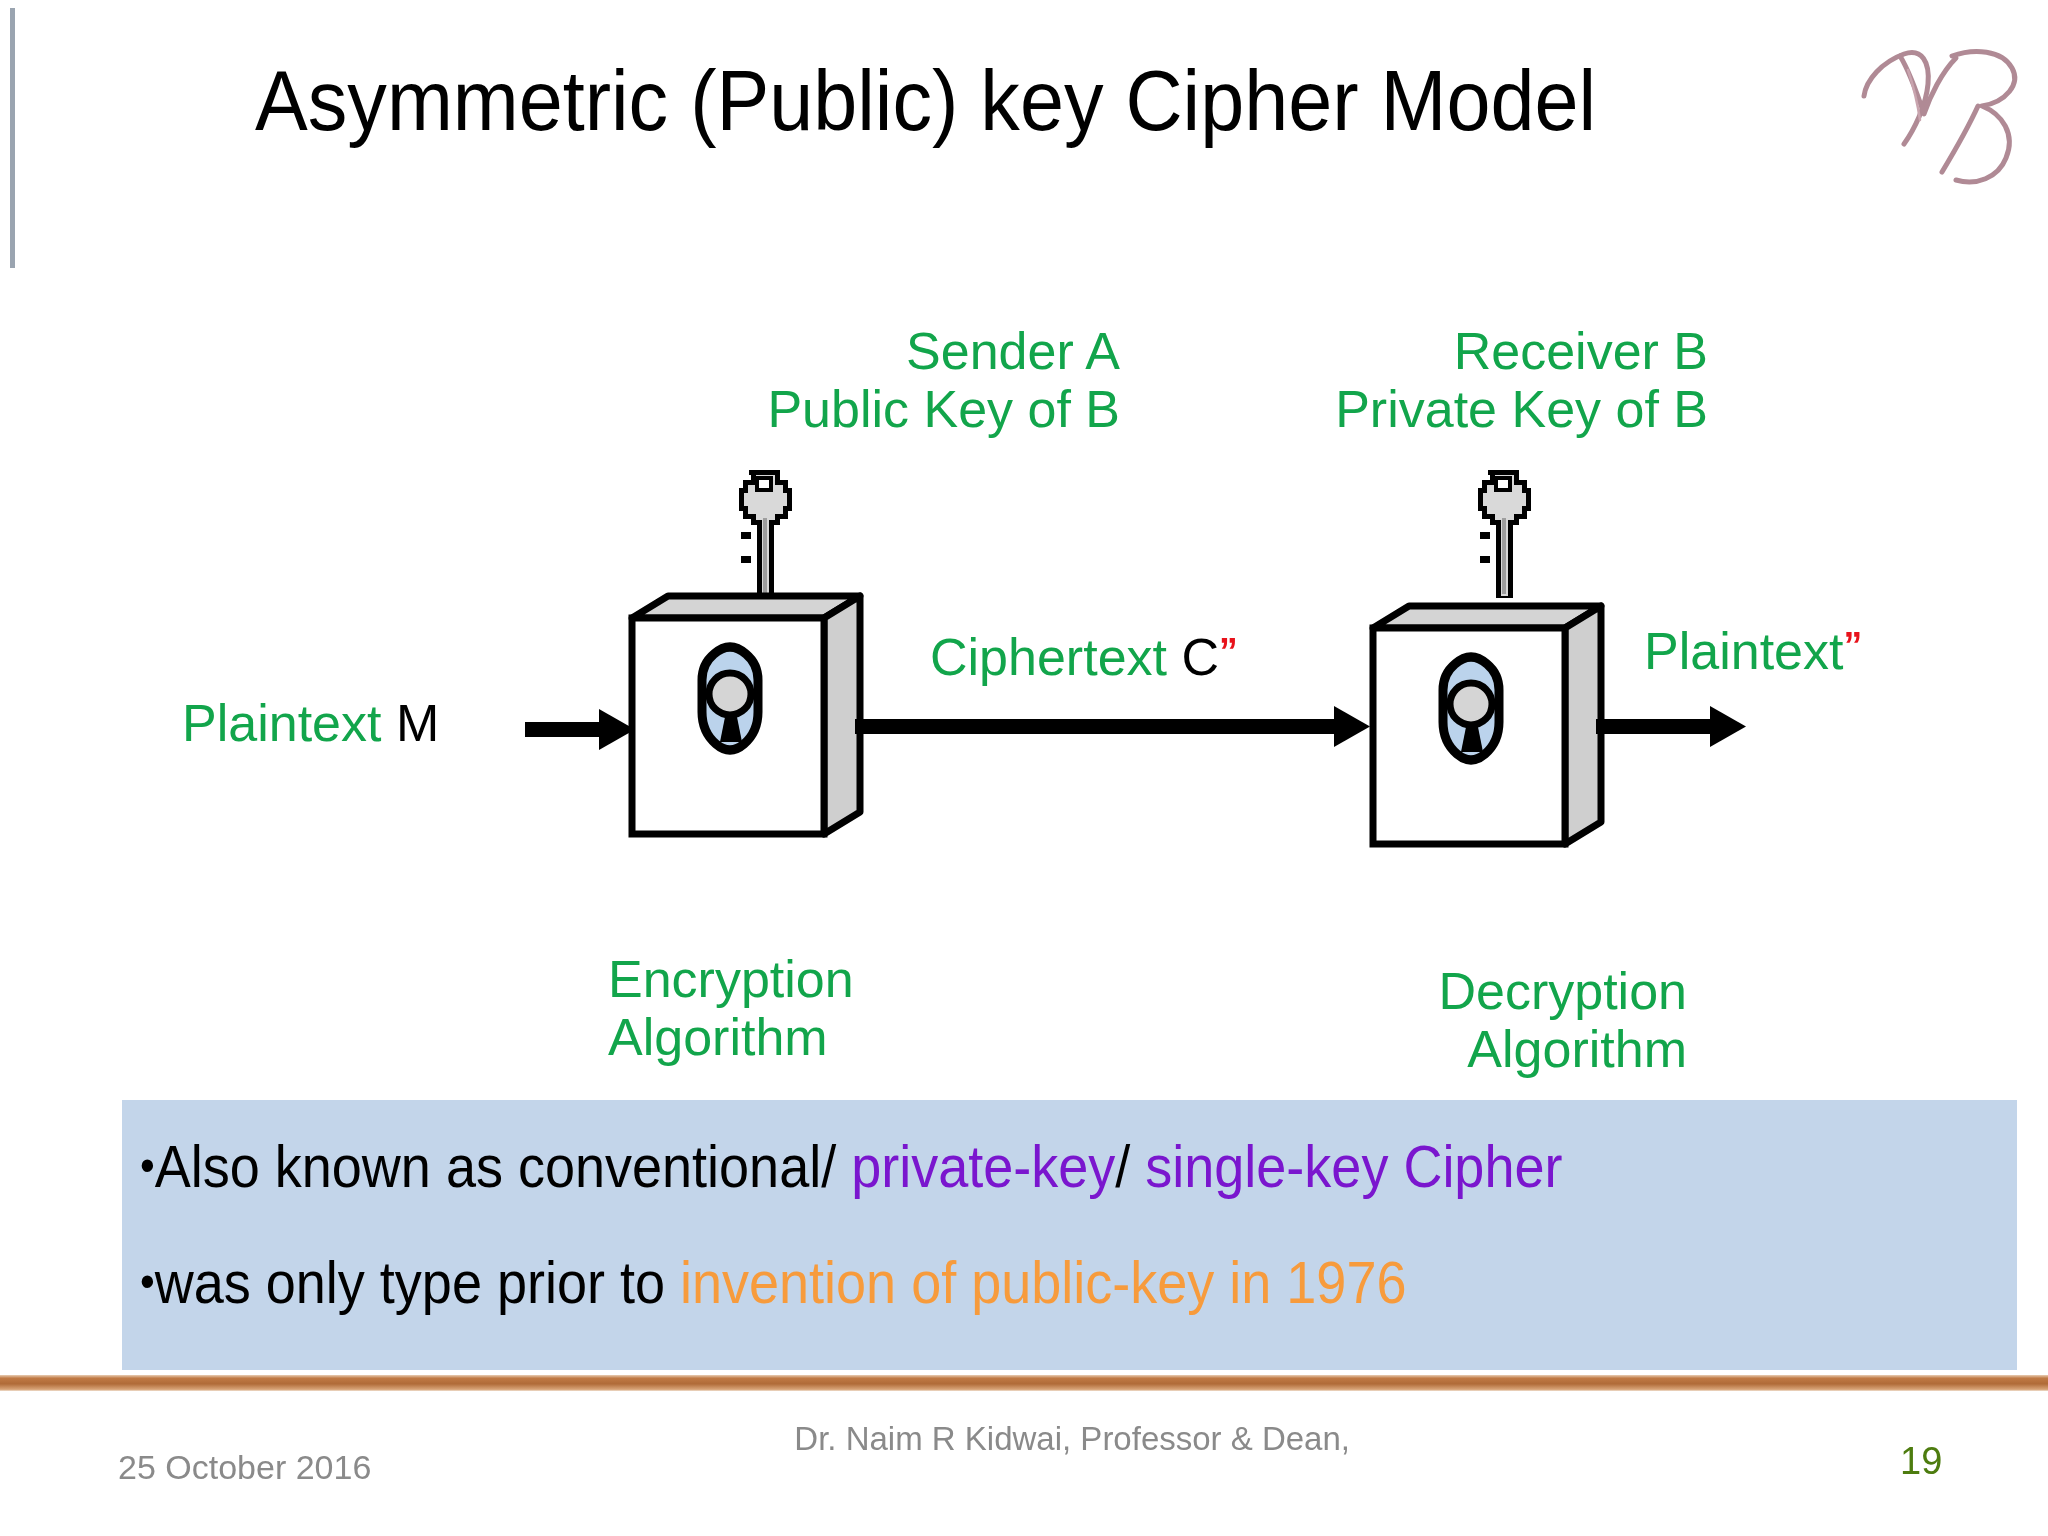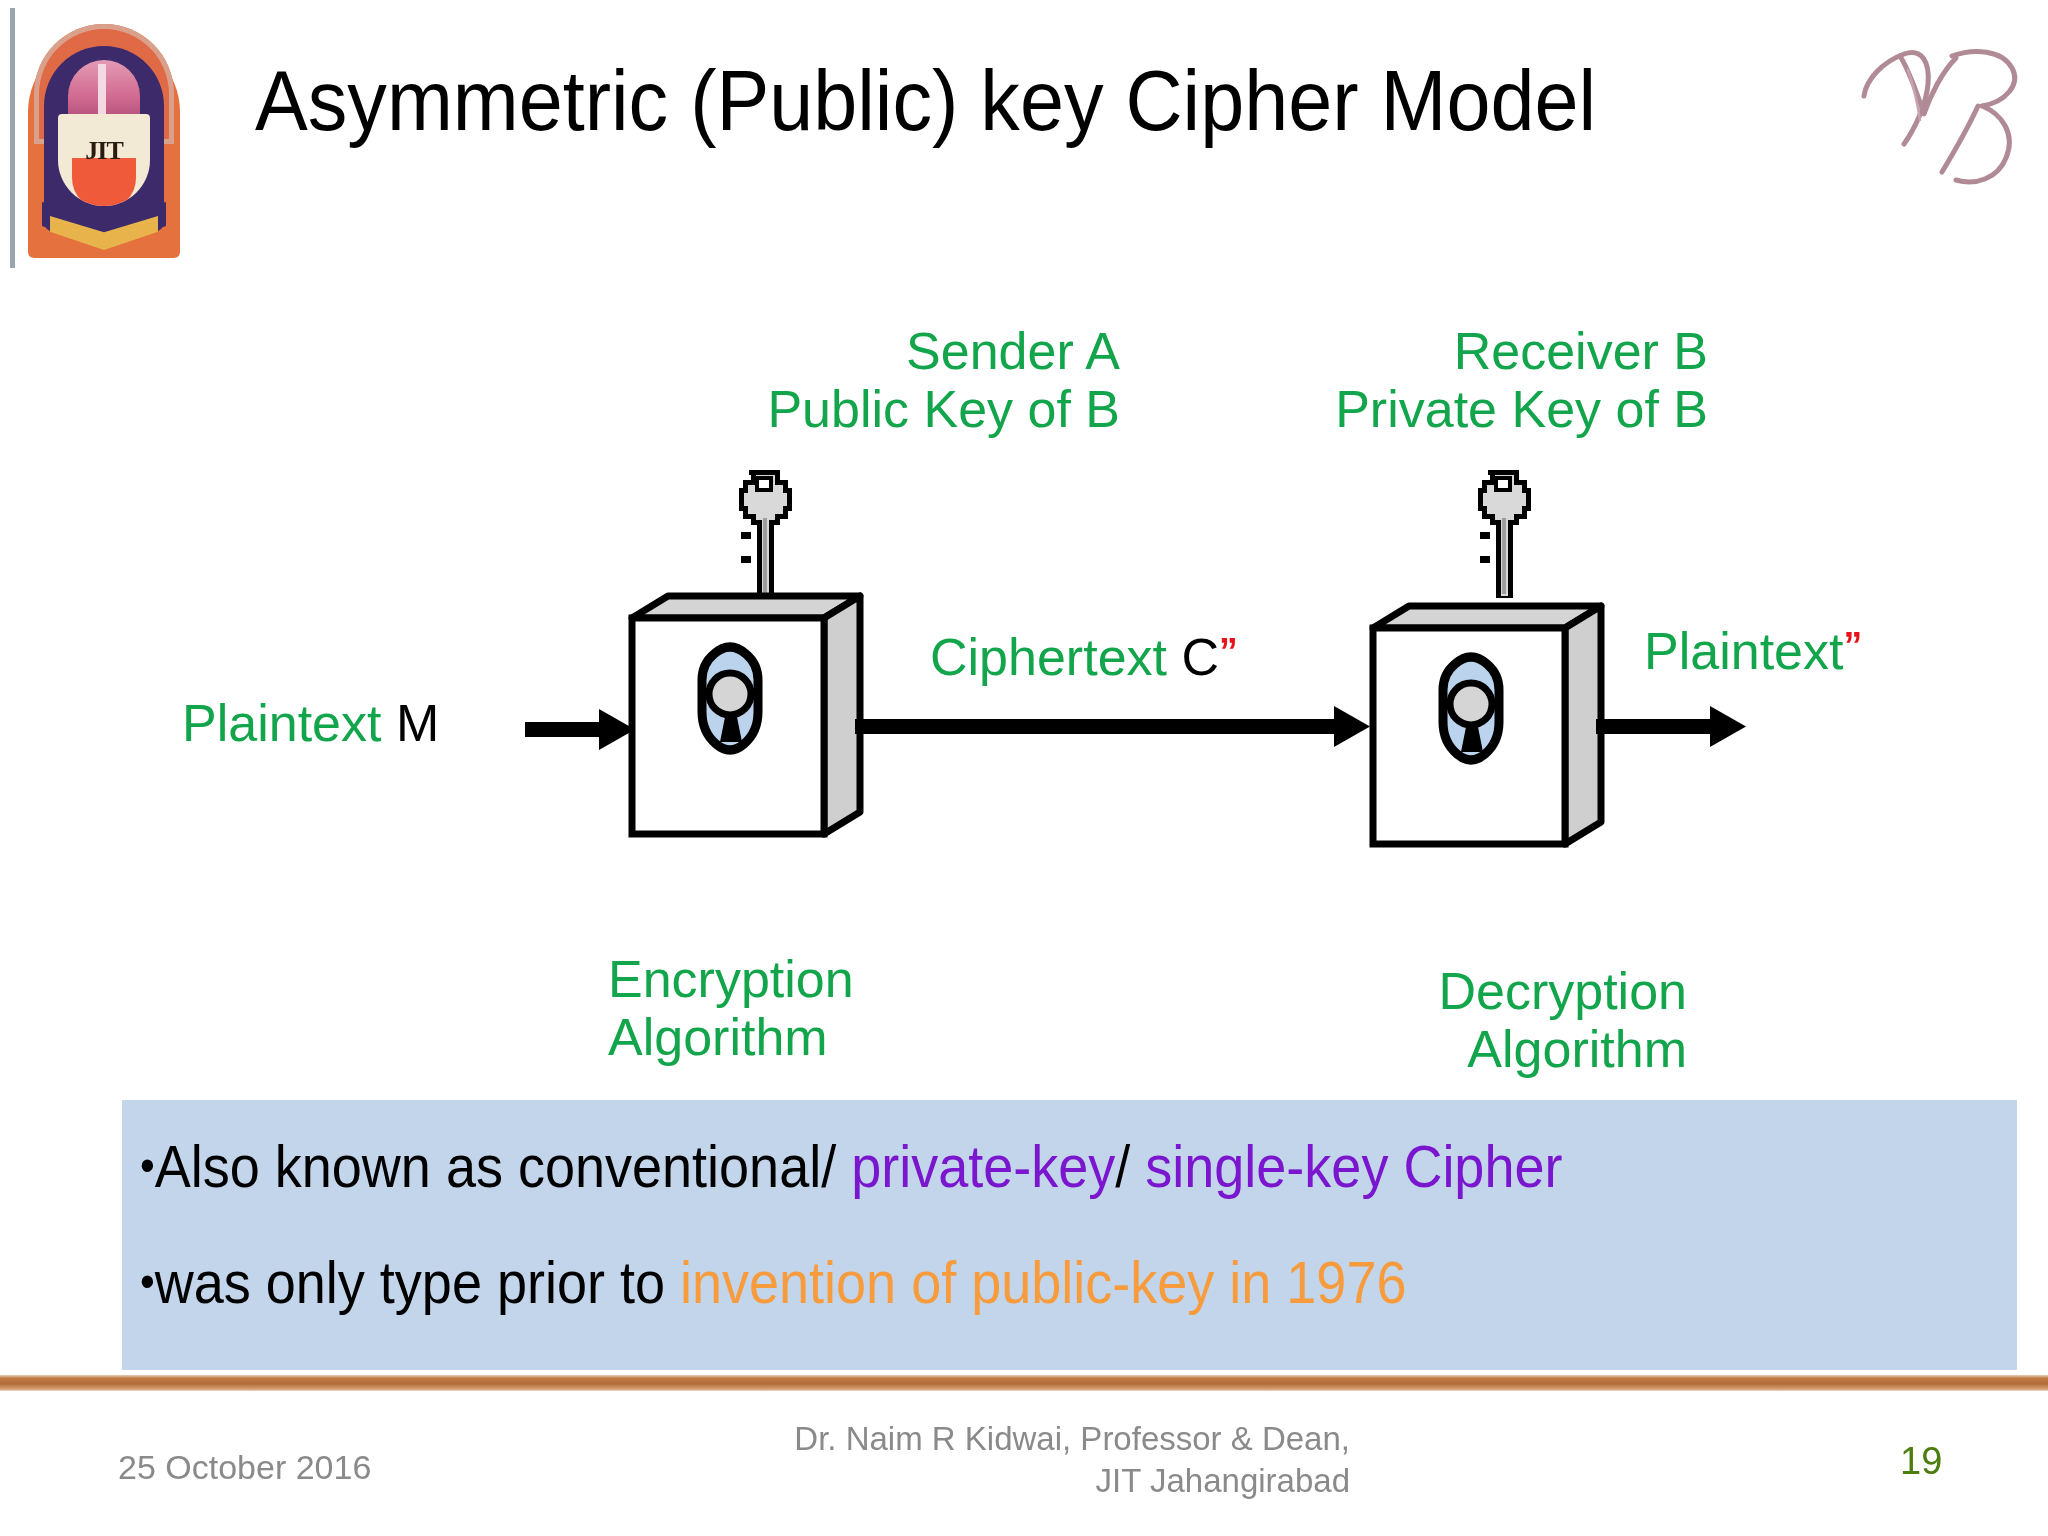--- a/index.html
+++ b/index.html
@@ -202,33 +202,20 @@
     left: 710px; top: 1418px; width: 640px;
     font-size: 33px; line-height: 1.28; text-align: right;
   }
   #footer-page { left: 1900px; top: 1440px; font-size: 38px; color: #4d7c0f; }
 </style>
 </head>
 <body>
 
 <div id="jit-logo">
   <div class="frame-bar"></div>
-  <div class="crest">
-    <div class="crest-outer"></div>
-    <div class="crest-arch"></div>
-    <div class="crest-inner"></div>
-    <div class="crest-plume"></div>
-    <div class="crest-plume-notch"></div>
-    <div class="crest-shield">
-      <div class="redtip"></div>
-      <div class="jit">JIT</div>
-    </div>
-    <div class="crest-ribbon"></div>
-    <div class="crest-ribbon2"></div>
-  </div>
 </div>
 
 <div id="signature">
   <svg width="180" height="180" viewBox="0 0 180 180" aria-hidden="true">
     <g fill="none" stroke="#B08A95" stroke-width="5" stroke-linecap="round" stroke-linejoin="round">
       <path d="M8 86 C10 70, 26 52, 48 44 C66 38, 74 52, 72 74 C70 96, 58 120, 48 134"></path>
       <path d="M44 46 C54 62, 62 86, 68 104 C74 86, 86 62, 100 48"></path>
       <path d="M96 46 C118 38, 146 40, 156 58 C165 74, 150 92, 126 96 C146 104, 160 124, 150 148 C142 168, 120 176, 100 170"></path>
       <path d="M122 96 C112 118, 98 142, 86 162"></path>
     </g>
@@ -331,15 +318,14 @@
   </div>
   <div class="bullet-line" id="bullet-2">
     <span class="bullet-dot">•</span><span>was only type prior to </span><span class="orange">invention of public-key in 1976</span>
   </div>
 </div>
 
 <div id="footer-rule"></div>
 <div class="footer-text" id="footer-date">25 October 2016</div>
 <div class="footer-text" id="footer-author">
   <div>Dr. Naim  R Kidwai, Professor &amp; Dean,</div>
-  <div>JIT Jahangirabad</div>
 </div>
 <div class="footer-text" id="footer-page">19</div>
 
 </body></html>

